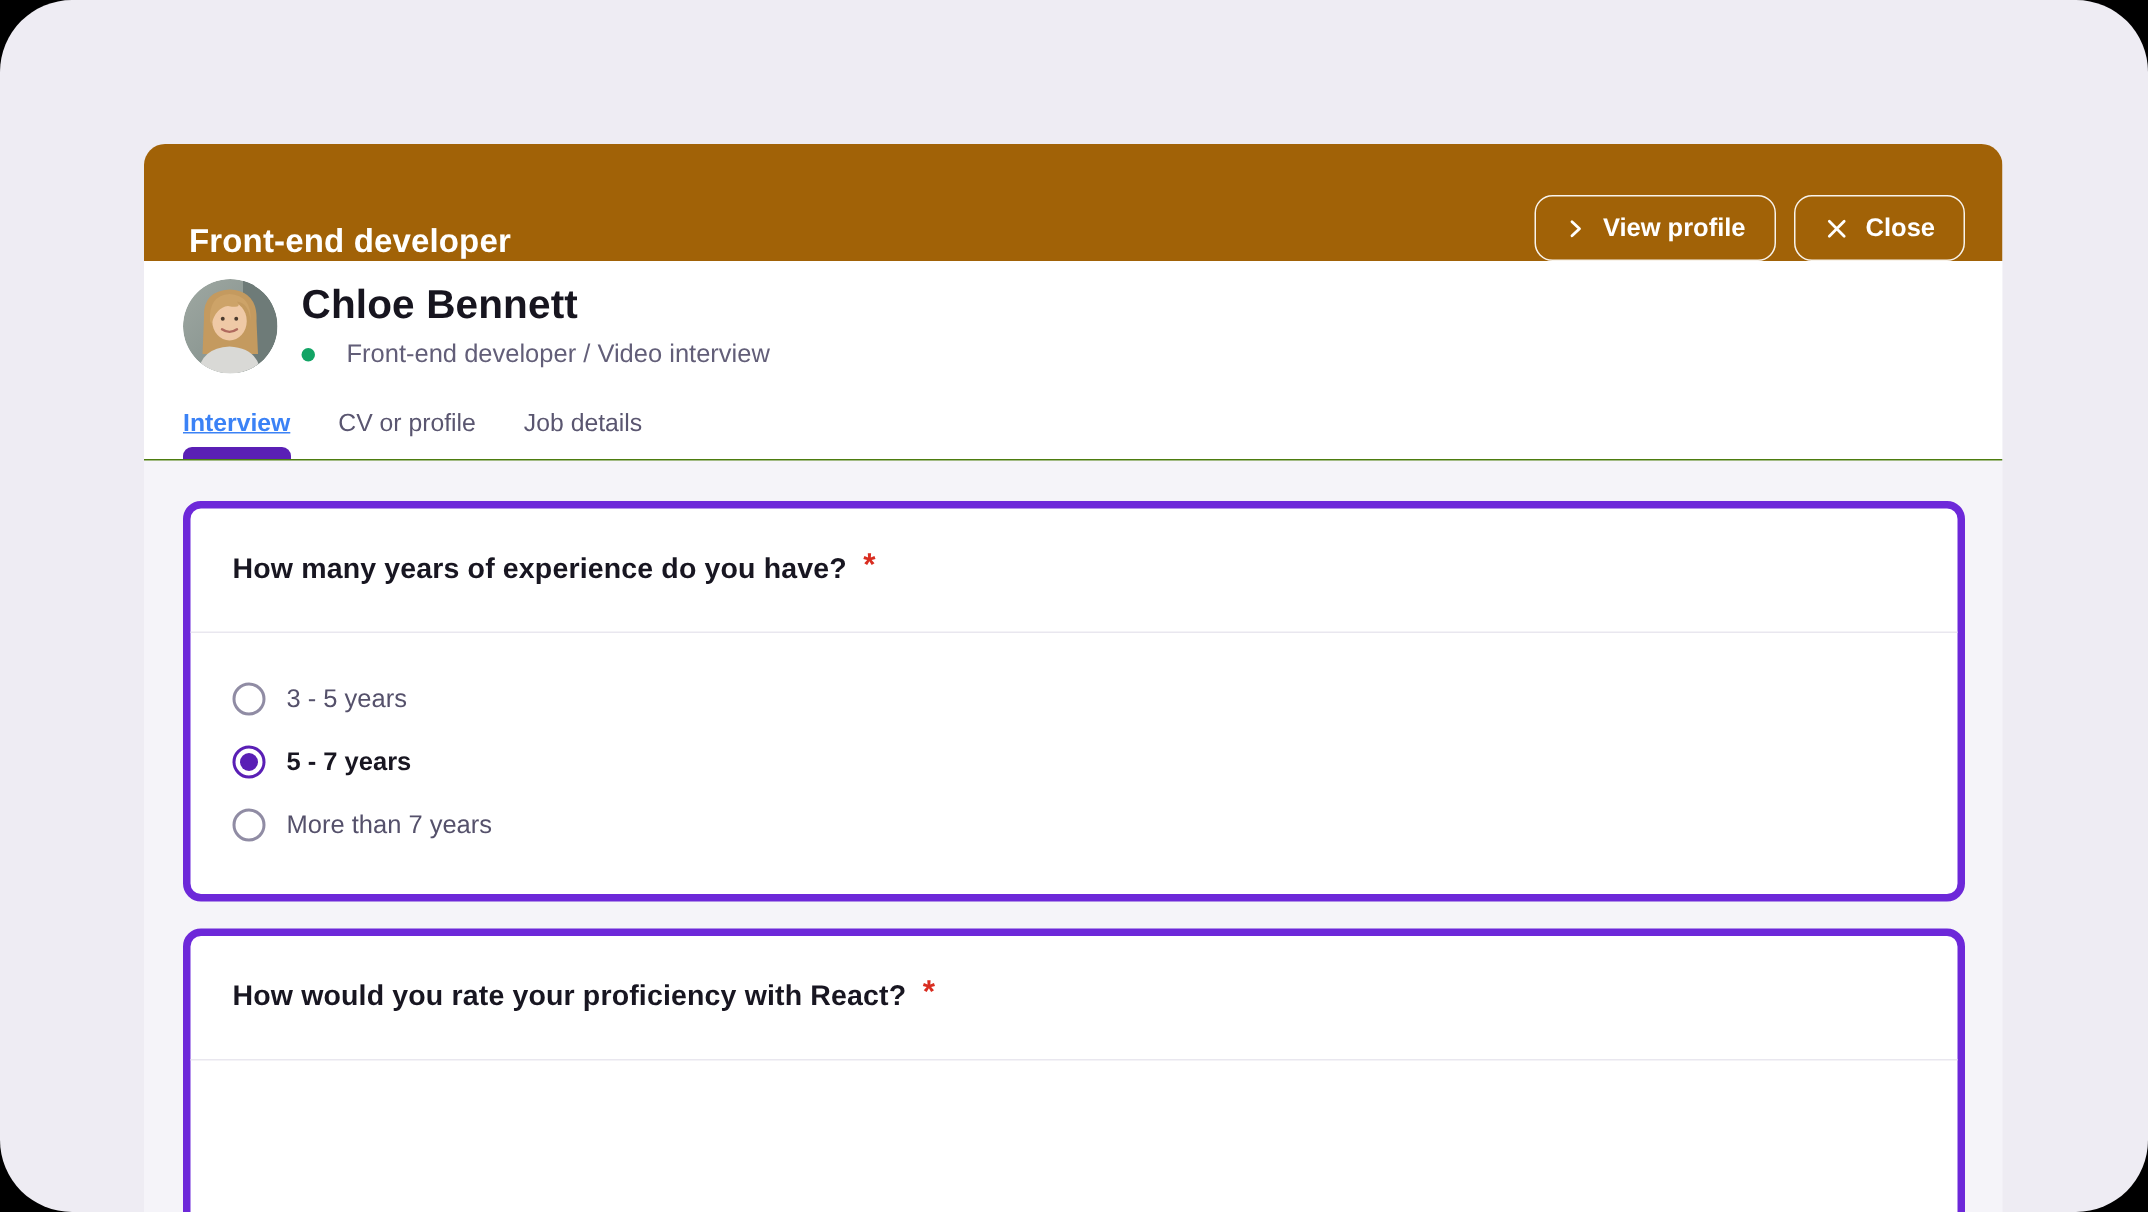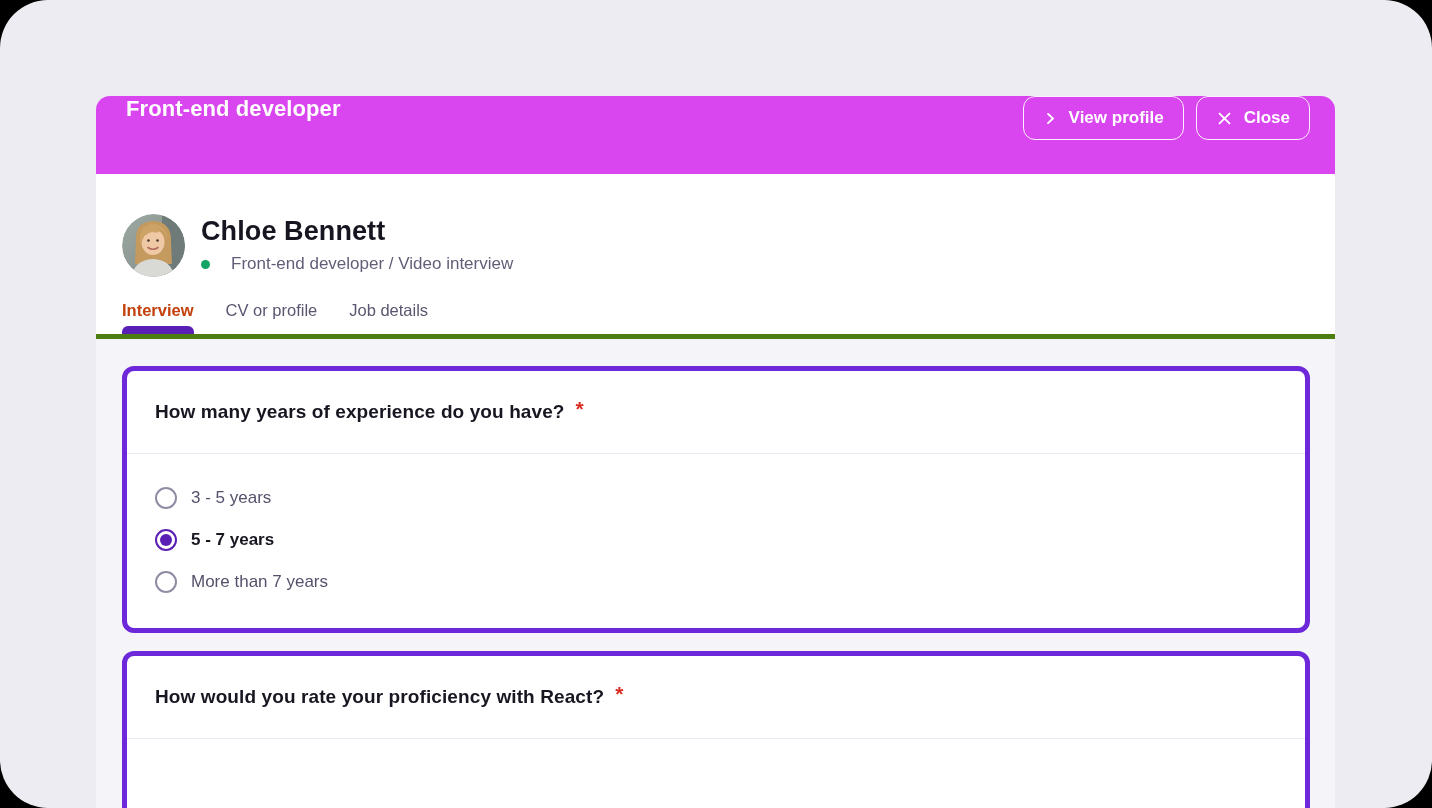--- a/index.html
+++ b/index.html
@@ -20,44 +20,44 @@
     position: absolute;
     left: 96px; top: 96px;
     width: 1239px; height: 712px;
     border-radius: 14px 14px 0 0;
     overflow: hidden;
     background: #F5F4F9;
     display: flex; flex-direction: column;
   }
   .modal-header {
     height: 78px; flex: 0 0 78px;
-    background: #d946ef;
-    display: flex; align-items: flex-start;
+    background: #a16207;
+    display: flex; align-items: flex-end;
     padding: 0 25px 0 30px;
   }
   .modal-title {
     color: #FFFFFF; font-size: 22px; font-weight: 700;
     letter-spacing: 0.1px;
   }
   .header-actions { margin-left: auto; display: flex; gap: 12px; }
   .hbtn {
     display: flex; align-items: center; gap: 11px;
     height: 44px; padding: 0 19px;
     background: transparent;
     border: 1.5px solid rgba(255,255,255,0.92);
     border-radius: 12px;
     color: #FFFFFF; font-size: 17px; font-weight: 600;
     font-family: inherit; cursor: pointer;
   }
   .hbtn svg { display: block; }
   
   .candidate-section {
     background: #FFFFFF;
-    padding: 40px 30px 0 26px;
-    border-bottom: 5px solid #4d7c0f;
+    padding: 12px 30px 0 26px;
+    border-bottom: 1px solid #4d7c0f;
   }
   .candidate-row { display: flex; align-items: flex-start; gap: 16px; }
   .avatar {
     width: 63px; height: 63px; border-radius: 50%;
     overflow: hidden; flex: 0 0 63px;
   }
   .candidate-name {
     font-size: 27px; font-weight: 700; color: #17151F;
     margin-top: 2px; letter-spacing: 0.1px;
   }
@@ -74,21 +74,21 @@
   .tabs {
     display: flex; gap: 32px;
     margin-top: 24px;
   }
   .tab {
     position: relative;
     padding-bottom: 14px;
     font-size: 16.5px; font-weight: 500; color: #5A5670;
     cursor: pointer;
   }
-  .tab.active { color: #c2410c; font-weight: 700; }
+  .tab.active { color: #3b82f6; font-weight: 700; text-decoration: underline; }
   .tab.active::after {
     content: "";
     position: absolute; left: 0; right: 0; bottom: 0;
     height: 8px;
     background: #5A1FB5;
     border-radius: 6px 6px 0 0;
   }
   
   .content {
     flex: 1 1 auto;

